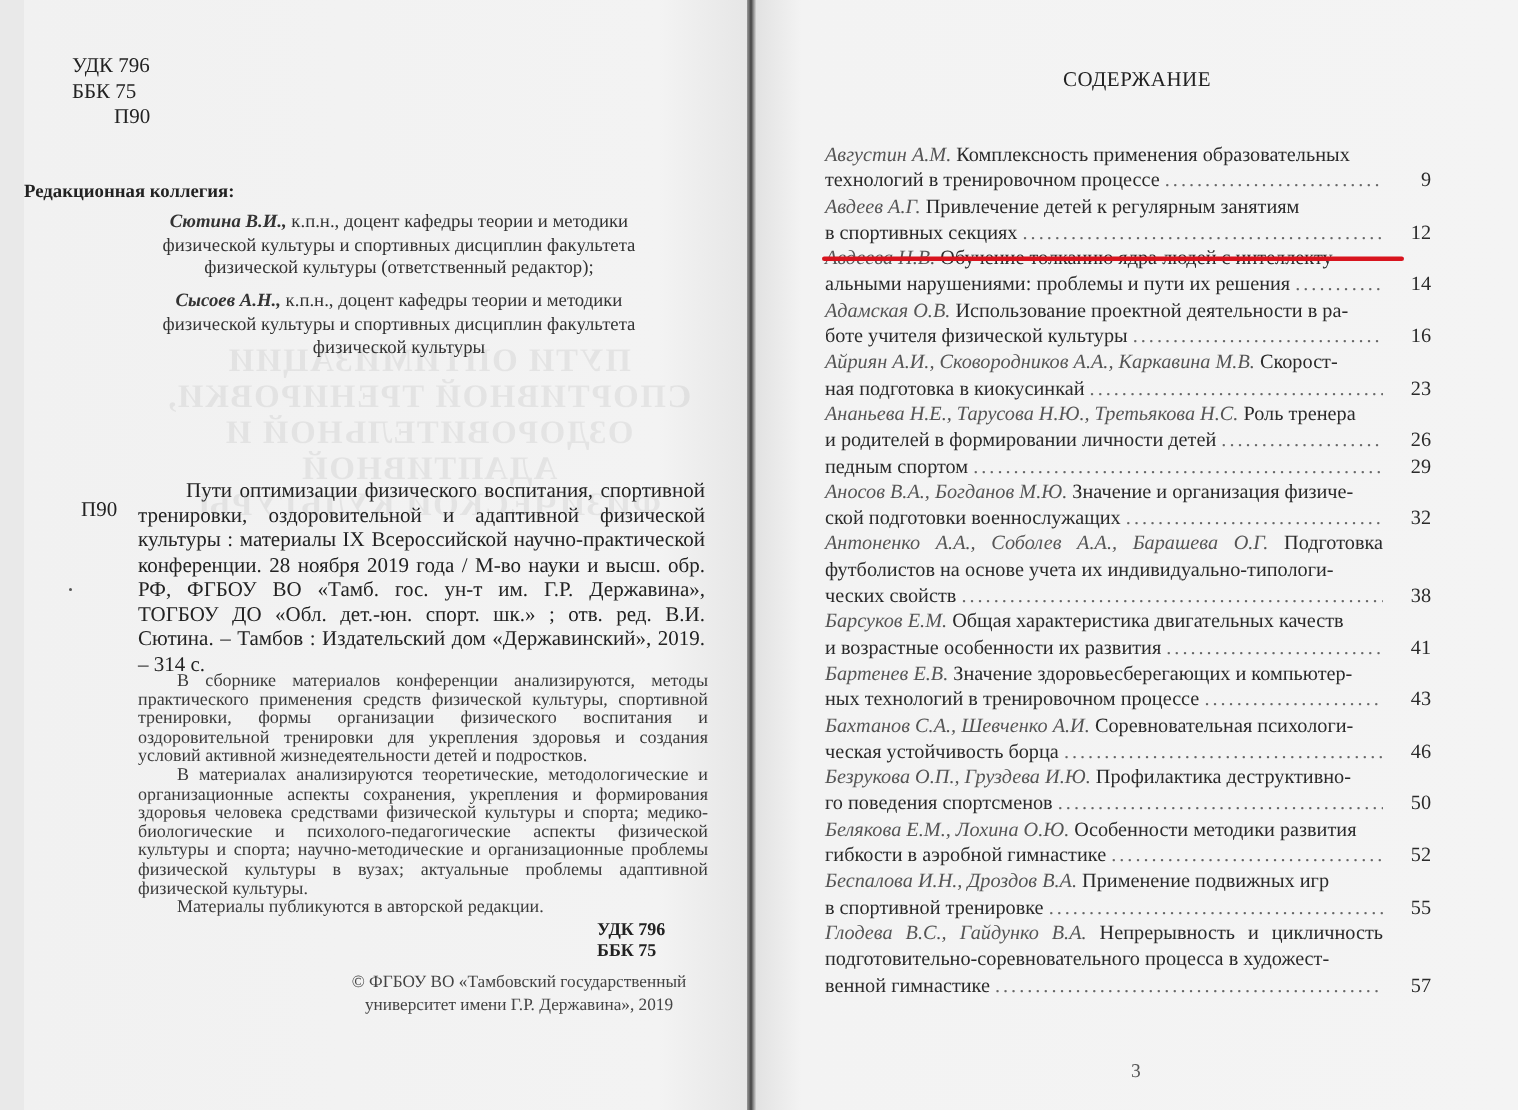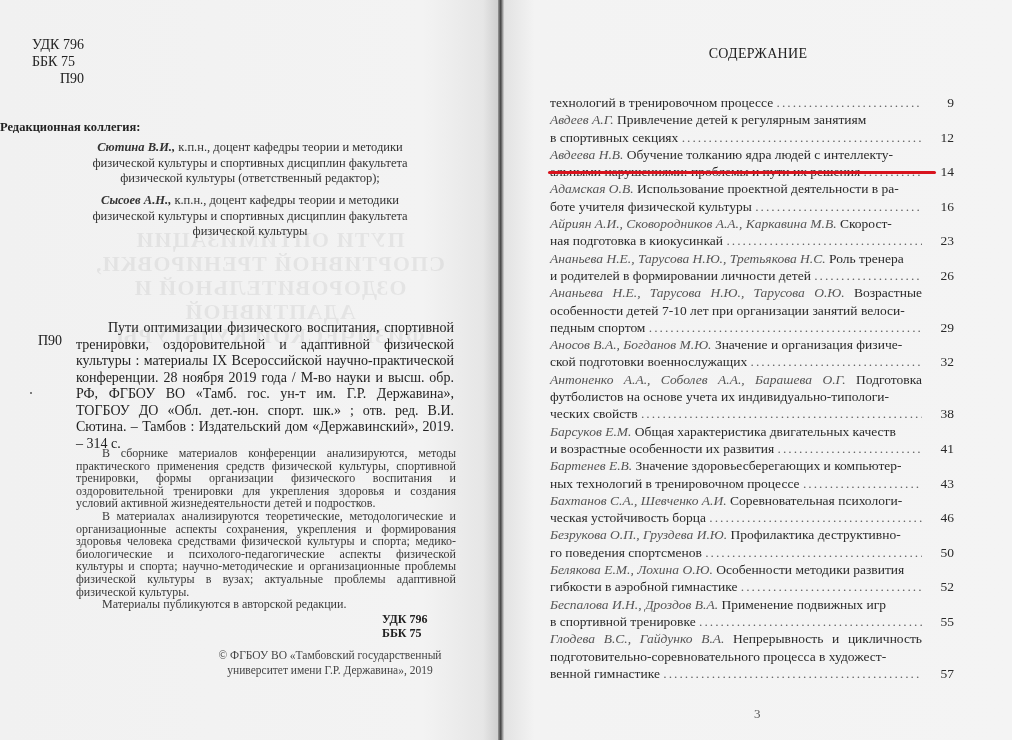--- a/index.html
+++ b/index.html
@@ -5,21 +5,21 @@
   html, body { margin: 0; padding: 0; }
   body {
     width: 1012px; height: 740px; overflow: hidden;
     background: #e9e9e9;
     font-family: "Liberation Serif", "DejaVu Serif", serif;
     color: #2a2a2a;
     position: relative;
   }
   .spread { position: absolute; left: 0; top: 0; width: 1012px; height: 740px; }
   .page-left {
-    position: absolute; left: 0; top: 0; width: 498px; height: 740px;
+    position: absolute; left: 16px; top: 0; width: 498px; height: 740px;
     background: linear-gradient(to right, #f1f1f1 0%, #f3f3f3 85%, #e6e6e6 97%, #cfcfcf 100%);
   }
   .spine {
     position: absolute; left: 498px; top: 0; width: 6px; height: 740px;
     background: linear-gradient(to right, #9a9a9a, #444 45%, #8a8a8a 70%, #d8d8d8);
   }
   .page-right {
     position: absolute; left: 504px; top: 0; width: 508px; height: 740px;
     background: linear-gradient(to right, #e2e2e2 0%, #f3f3f3 6%, #f4f4f4 100%);
   }
@@ -111,20 +111,21 @@
   </div>
 
   <div class="spine"></div>
 
   <div class="page-right"></div>
 
   <div class="toc-title">СОДЕРЖАНИЕ</div>
 
   <div class="toc" id="toc">
       <div class="toc-entry">
+        <span class="txt"><span class="au">Августин А.М.</span><span> Комплексность применения образовательных</span></span>
         <span class="lastline"><span>технологий в тренировочном процессе </span><span class="leader">................................................................................</span></span>
         <span class="pg">9</span>
       </div>
       <div class="toc-entry">
         <span class="txt"><span class="au">Авдеев А.Г.</span><span> Привлечение детей к регулярным занятиям</span></span>
         <span class="lastline"><span>в спортивных секциях </span><span class="leader">................................................................................</span></span>
         <span class="pg">12</span>
       </div>
       <div class="toc-entry">
         <span class="txt"><span class="au">Авдеева Н.В.</span><span> Обучение толканию ядра людей с интеллекту-</span></span>
@@ -140,21 +141,20 @@
         <span class="txt"><span class="au">Айриян А.И., Сковородников А.А., Каркавина М.В.</span><span> Скорост-</span></span>
         <span class="lastline"><span>ная подготовка в киокусинкай </span><span class="leader">................................................................................</span></span>
         <span class="pg">23</span>
       </div>
       <div class="toc-entry">
         <span class="txt"><span class="au">Ананьева Н.Е., Тарусова Н.Ю., Третьякова Н.С.</span><span> Роль тренера</span></span>
         <span class="lastline"><span>и родителей в формировании личности детей </span><span class="leader">................................................................................</span></span>
         <span class="pg">26</span>
       </div>
       <div class="toc-entry">
-        <span class="txt"><span class="au">Ананьева Н.Е., Тарусова Н.Ю., Тарусова О.Ю.</span><span> Возрастные особенности детей 7-10 лет при организации занятий велоси-</span></span>
         <span class="lastline"><span>педным спортом </span><span class="leader">................................................................................</span></span>
         <span class="pg">29</span>
       </div>
       <div class="toc-entry">
         <span class="txt"><span class="au">Аносов В.А., Богданов М.Ю.</span><span> Значение и организация физиче-</span></span>
         <span class="lastline"><span>ской подготовки военнослужащих </span><span class="leader">................................................................................</span></span>
         <span class="pg">32</span>
       </div>
       <div class="toc-entry">
         <span class="txt"><span class="au">Антоненко А.А., Соболев А.А., Барашева О.Г.</span><span> Подготовка футболистов на основе учета их индивидуально-типологи-</span></span>

